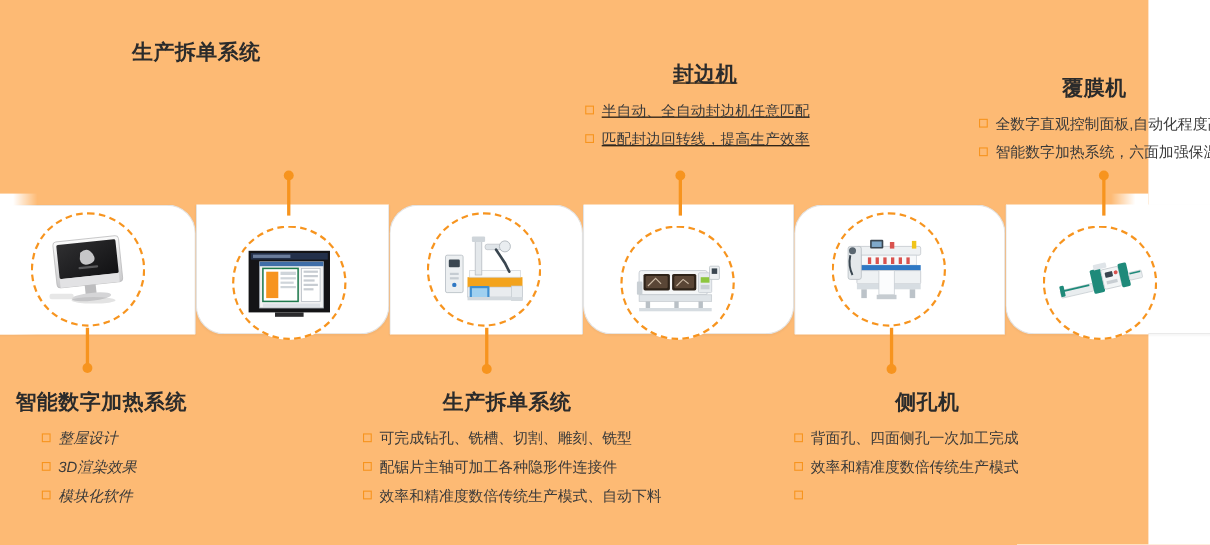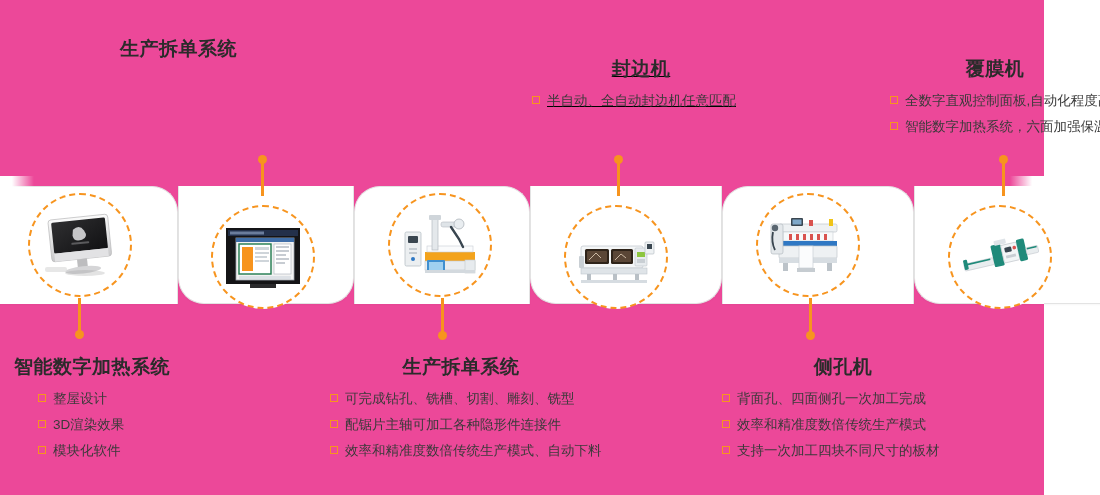--- a/index.html
+++ b/index.html
@@ -10,21 +10,21 @@
     height: 495px;
     background: #ffffff;
     font-family: "Liberation Sans", "DejaVu Sans", sans-serif;
     overflow: hidden;
   }
 
   #stage {
     position: relative;
     width: 1044px;
     height: 495px;
-    background: #ec4899;
+    background: #fdba74;
   }
 
   
   .card {
     position: absolute;
     border: 1px solid #e3e3e3;
     background: #ffffff;
     box-shadow: 0 1px 2px rgba(0,0,0,0.035);
   }
   .card.down {           
@@ -299,40 +299,44 @@
     <div class="heading">生产拆单系统</div>
   </div>
 
   <div class="block center-head" style="left:532px; top:58px; width:218px;text-decoration:underline;">
     <div class="heading">封边机</div>
     <ul class="bullets">
       <li>
           <span class="sq"></span>
           <span class="txt">半自动、全自动封边机任意匹配</span>
         </li>
-    </ul>
-  </div>
-
-  <div class="block center-head" style="left:890px; top:58px; width:210px;">
+      <li>
+          <span class="sq"></span>
+          <span class="txt">匹配封边回转线，提高生产效率</span>
+        </li>
+    </ul>
+  </div>
+
+  <div class="block center-head" style="left:890px; top:70px; width:210px;">
     <div class="heading">覆膜机</div>
     <ul class="bullets">
       <li>
           <span class="sq"></span>
           <span class="txt">全数字直观控制面板,自动化程度高</span>
         </li>
       <li>
           <span class="sq"></span>
           <span class="txt">智能数字加热系统，六面加强保温</span>
         </li>
     </ul>
   </div>
 
   <div class="block" style="left:14px; top:356px;">
     <div class="heading">智能数字加热系统</div>
-    <ul class="bullets" style="margin-left:24px;">
+    <ul class="bullets" style="margin-left:24px;font-style:italic;">
       <li>
           <span class="sq"></span>
           <span class="txt">整屋设计</span>
         </li>
       <li>
           <span class="sq"></span>
           <span class="txt">3D渲染效果</span>
         </li>
       <li>
           <span class="sq"></span>
@@ -365,18 +369,17 @@
       <li>
           <span class="sq"></span>
           <span class="txt">背面孔、四面侧孔一次加工完成</span>
         </li>
       <li>
           <span class="sq"></span>
           <span class="txt">效率和精准度数倍传统生产模式</span>
         </li>
       <li>
           <span class="sq"></span>
-          <span class="txt">支持一次加工四块不同尺寸的板材</span>
         </li>
     </ul>
   </div>
 
 </div>
 
 </body></html>

